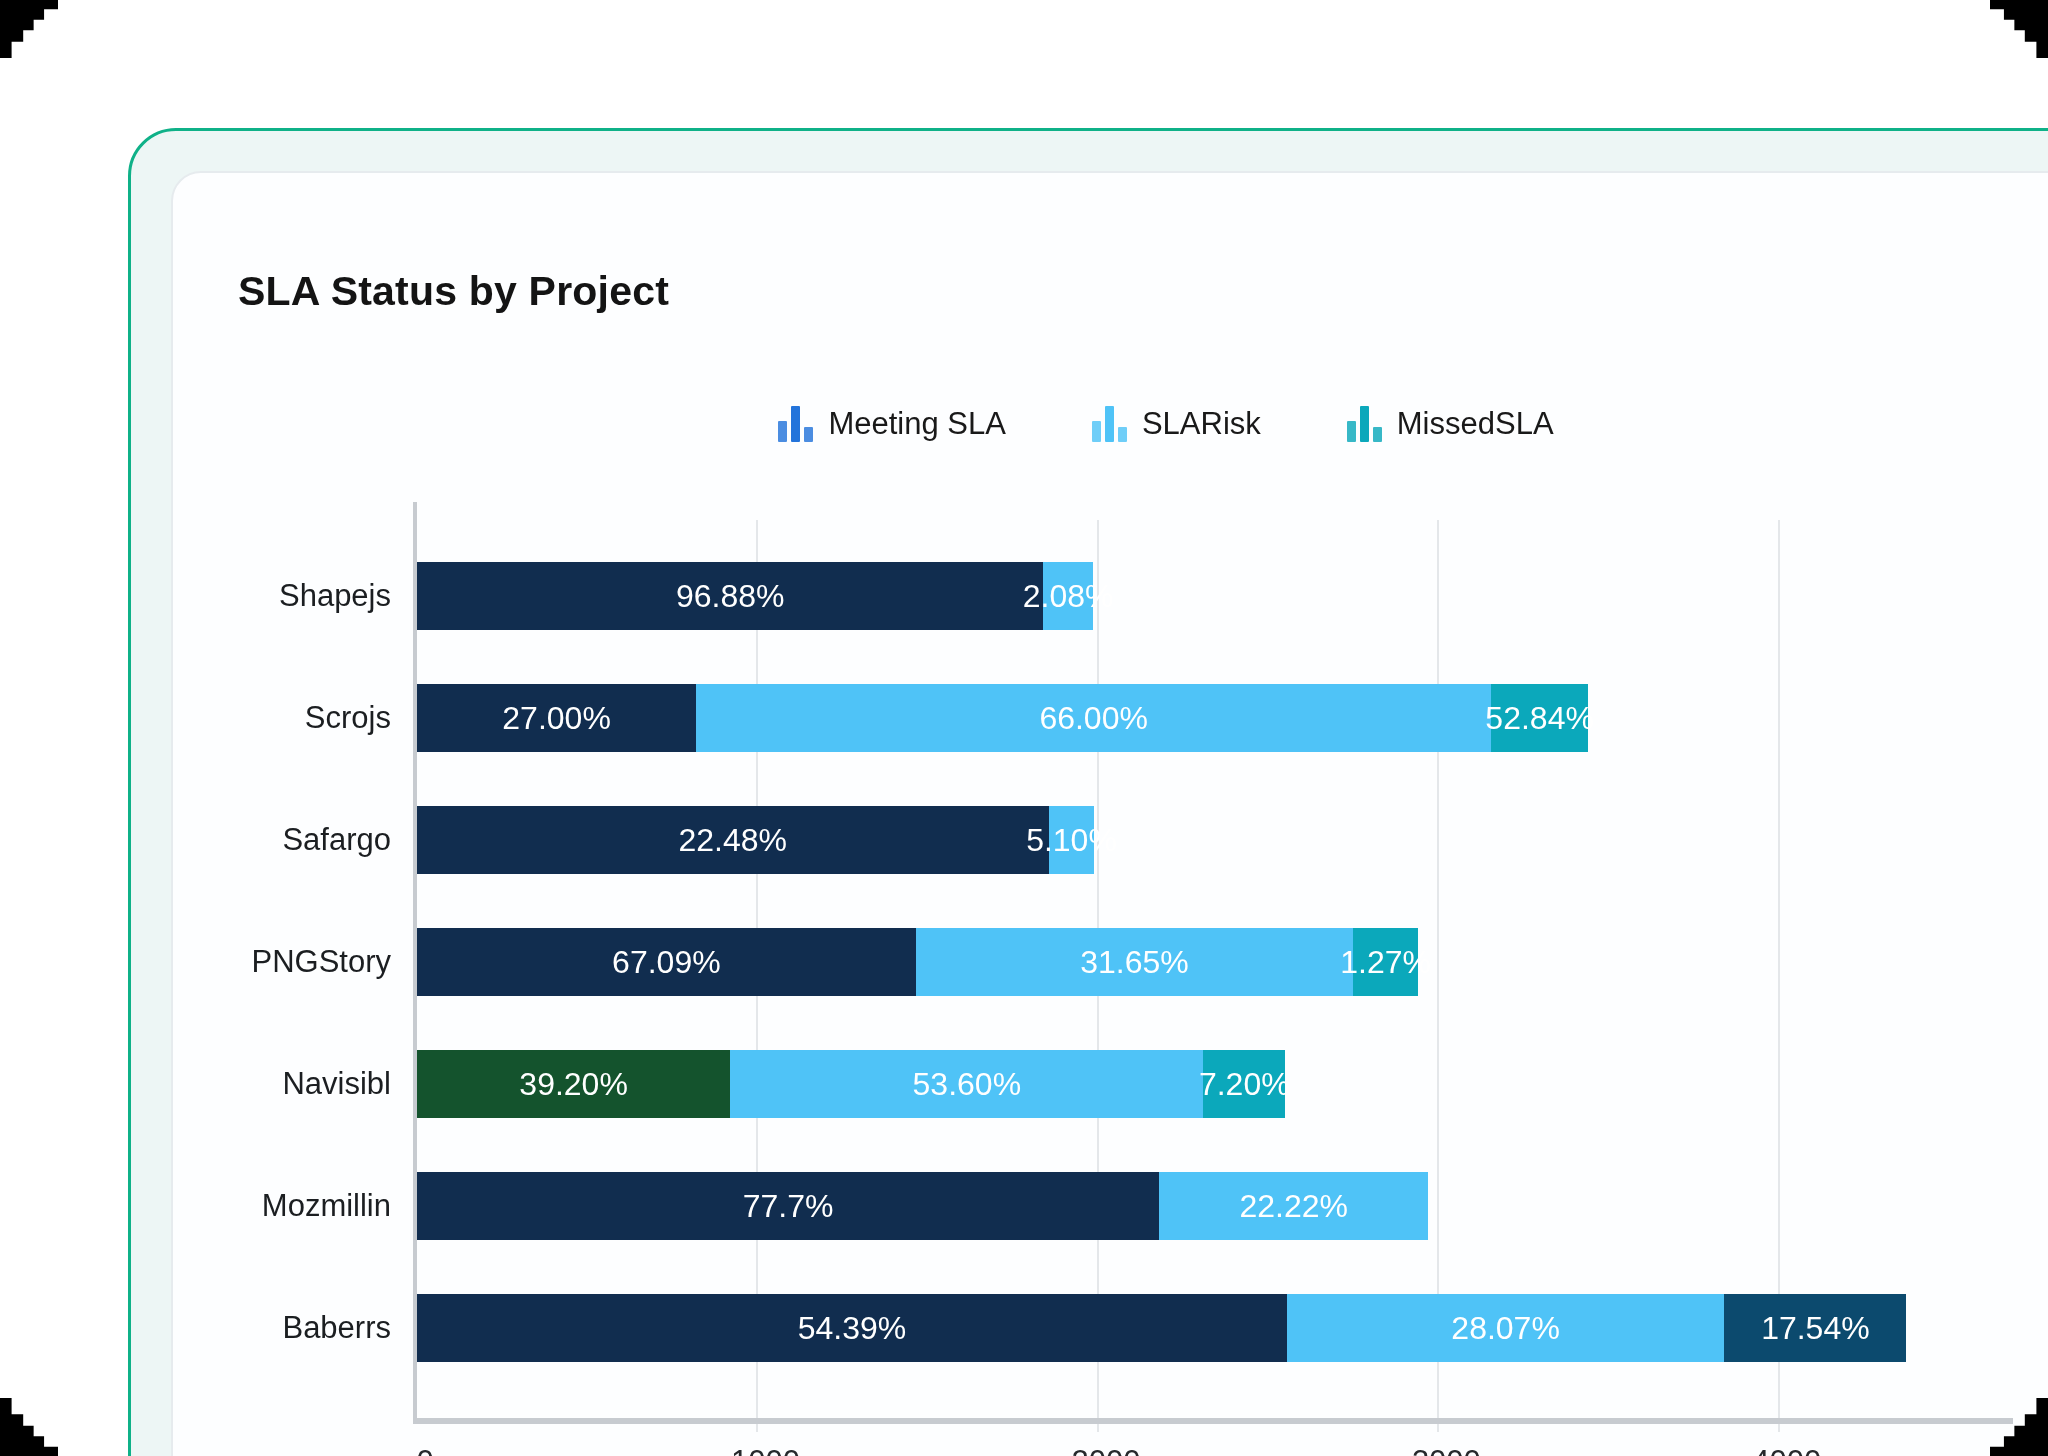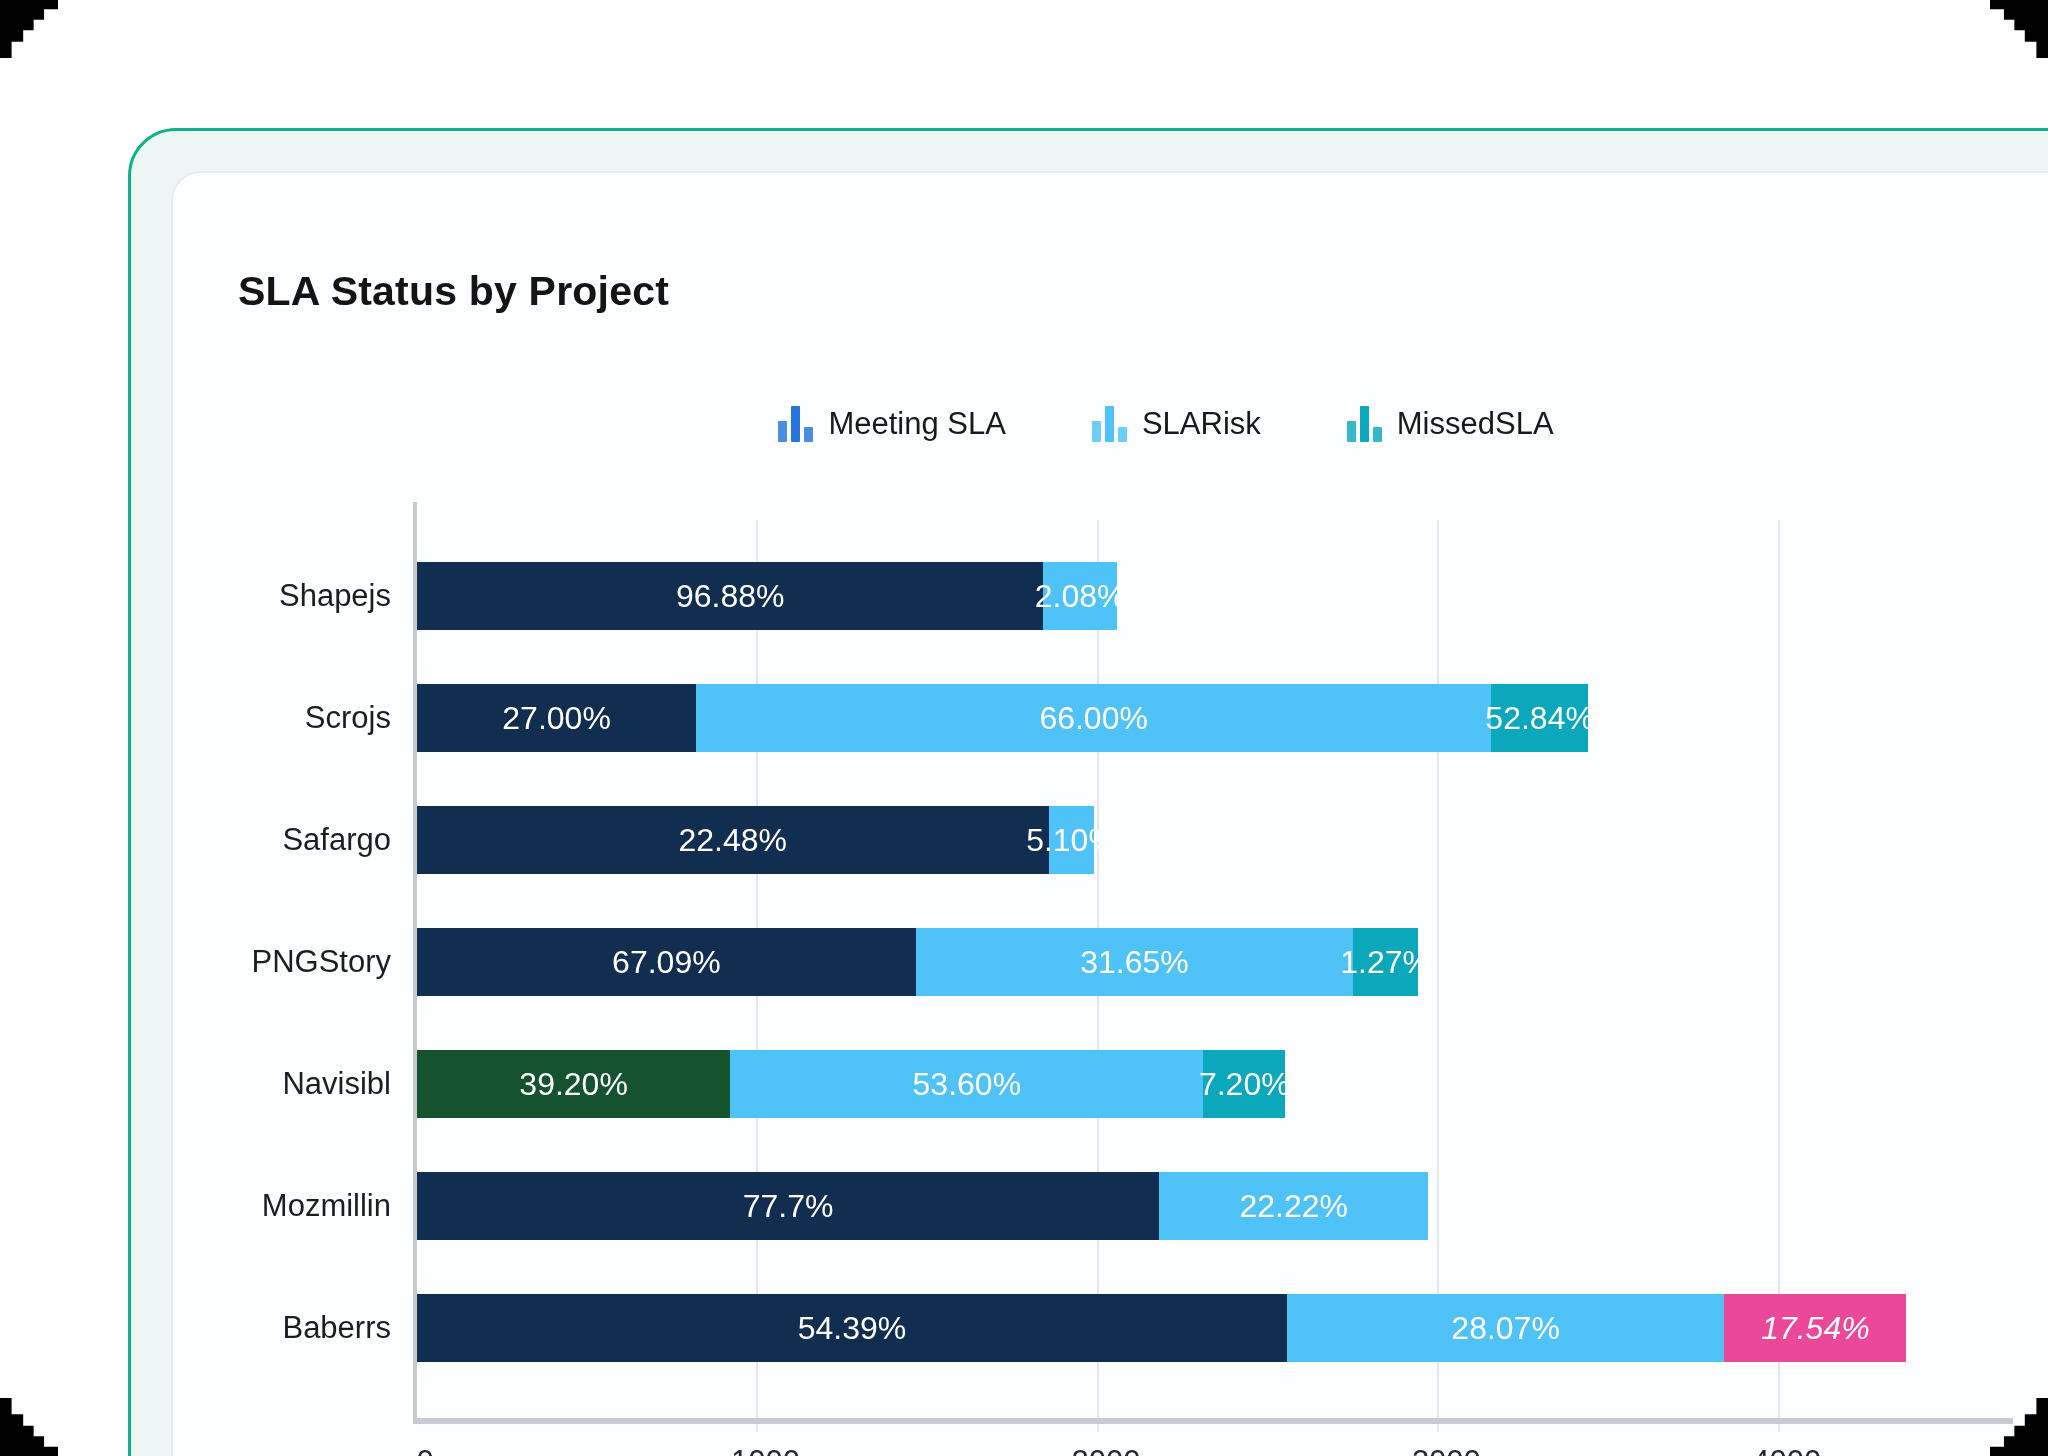--- a/index.html
+++ b/index.html
@@ -139,21 +139,21 @@
         <div class="gridline" style="left: 45.4545%;"></div>
         <div class="gridline" style="left: 22.7273%;"></div>
       <div class="y-axis-line"></div>
       <div class="rows">
           <div class="bar-row">
             <div class="category-label">Shapejs</div>
             <div class="bar">
               <div class="bar-segment" style="width: 41.8182%; background: rgb(17, 45, 79);">
                 <span class="bar-value-label">96.88%</span>
               </div>
-              <div class="bar-segment" style="width: 3.29545%; background: rgb(79, 195, 247); padding-left: 24px;">
+              <div class="bar-segment" style="width: 3.29545%; background: rgb(79, 195, 247);">
                 <span class="bar-value-label">2.08%</span>
               </div>
             </div>
           </div>
           <div class="bar-row">
             <div class="category-label">Scrojs</div>
             <div class="bar">
               <div class="bar-segment" style="width: 18.6364%; background: rgb(17, 45, 79);">
                 <span class="bar-value-label">27.00%</span>
               </div>
@@ -217,21 +217,21 @@
           </div>
           <div class="bar-row">
             <div class="category-label">Baberrs</div>
             <div class="bar">
               <div class="bar-segment" style="width: 58.0682%; background: rgb(17, 45, 79);">
                 <span class="bar-value-label">54.39%</span>
               </div>
               <div class="bar-segment" style="width: 29.2045%; background: rgb(79, 195, 247);">
                 <span class="bar-value-label">28.07%</span>
               </div>
-              <div class="bar-segment" style="width: 12.1591%; background: #ec4899; font-style: italic;">
+              <div class="bar-segment" style="width: 12.1591%; background: #0c4a6e;">
                 <span class="bar-value-label">17.54%</span>
               </div>
             </div>
           </div>
         </div>
     </div>
     <div class="x-axis-line"></div>
     <div class="x-ticks">
         <span class="x-tick-label" style="left: calc(0% + 8px);">0</span>
         <span class="x-tick-label" style="left: calc(22.7273% + 8px);">1000</span>

